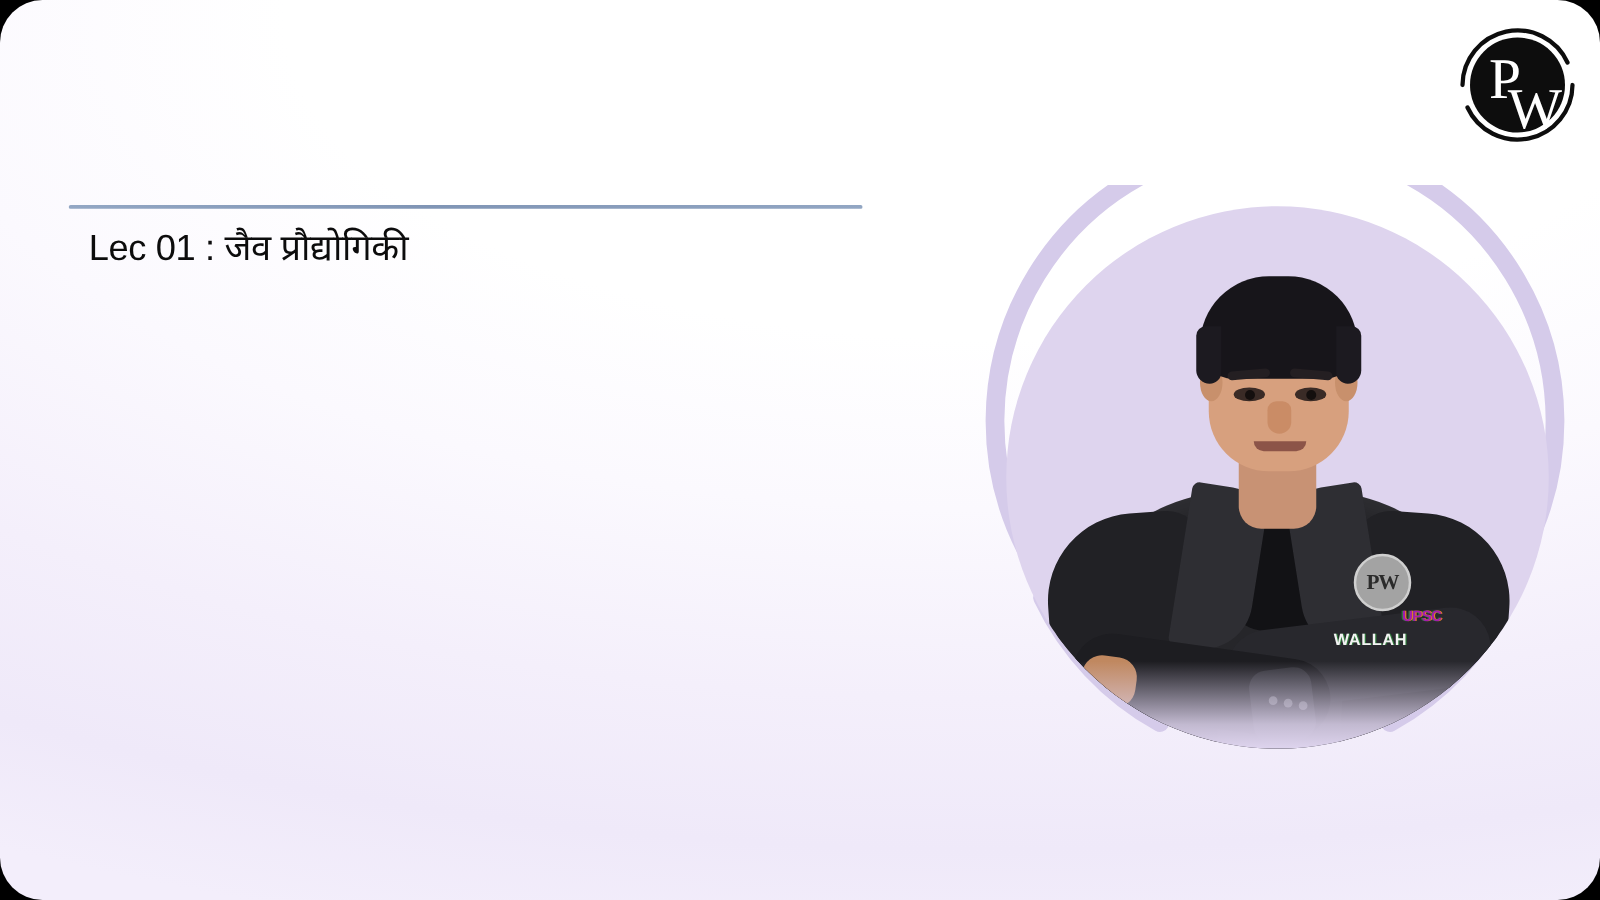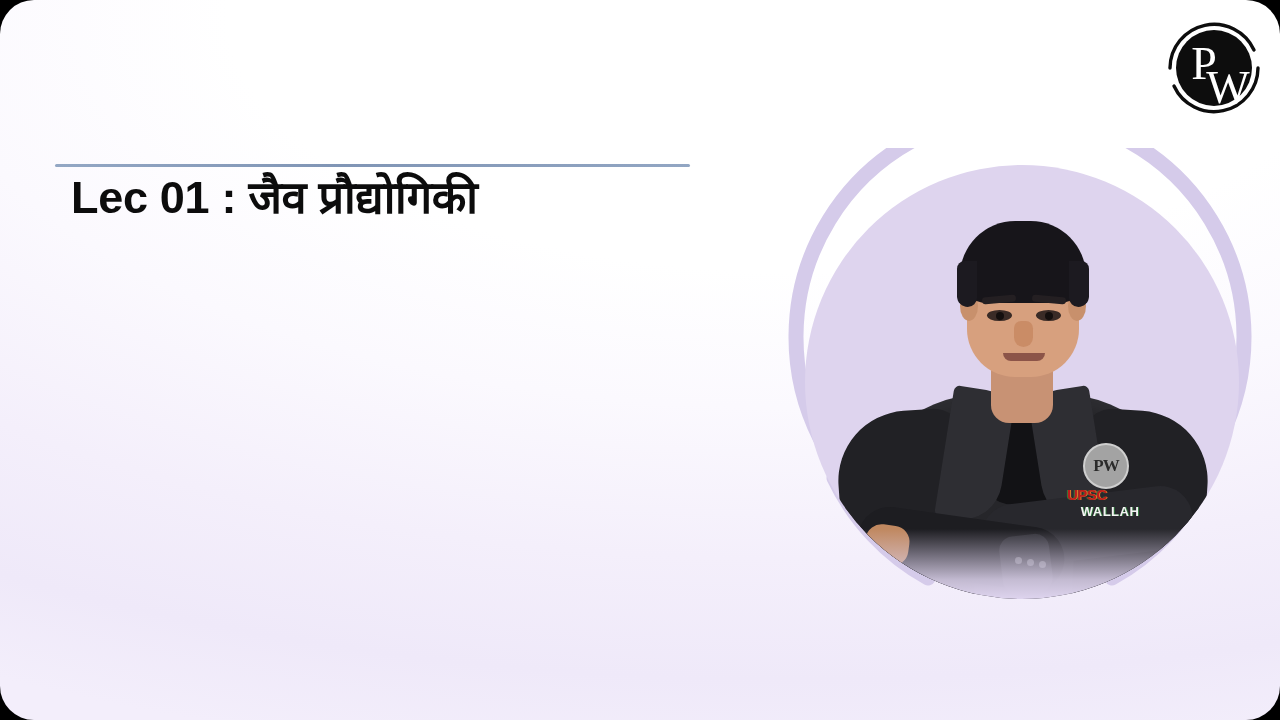--- a/index.html
+++ b/index.html
@@ -53,25 +53,25 @@
     white-space: nowrap;
   }
   #title-divider {
     margin: 14px 0 0 0;
     width: 635px;
     height: 3px;
     background: linear-gradient(to right, #93a7c4 0%, #8095b5 45%, #92a6c3 100%);
     border-radius: 2px;
   }
   #lecture-title {
-    margin: 4px 0 0 0;
+    margin: 15px 0 0 0;
     padding: 0 0 0 16px;
-    font-size: 45px;
+    font-size: 29px;
     line-height: 1.2;
-    font-weight: 700;
+    font-weight: 400;
     color: #0c0c0c;
     letter-spacing: -0.3px;
     white-space: nowrap;
   }
 
   
   #byline {
     position: absolute;
     left: 168px;
     top: 624px;
@@ -235,33 +235,33 @@
     font-size: 17px;
     font-weight: 700;
     line-height: 42px;
     text-align: center;
     letter-spacing: -1px;
   }
   .badge-upsc {
     position: absolute;
     left: 0; top: 44px;
     width: 86px;
-    text-align: left;
-    font-size: 15px;
+    text-align: right;
+    font-size: 12px;
     font-weight: 700;
     line-height: 1;
-    color: #b91c1c;
+    color: #a21caf;
     letter-spacing: -0.5px;
     text-shadow: 1px 0 0 #e07b2a, -1px 0 0 #2f7a3a;
   }
   .badge-wallah {
     position: absolute;
     left: 0; top: 62px;
     width: 86px;
-    text-align: center;
+    text-align: left;
     font-size: 13px;
     font-weight: 700;
     line-height: 1;
     color: #f3f3f3;
     letter-spacing: 0.5px;
     text-shadow: 1px 0 0 #2f7a3a;
   }
 
   
   #portrait-fade {

